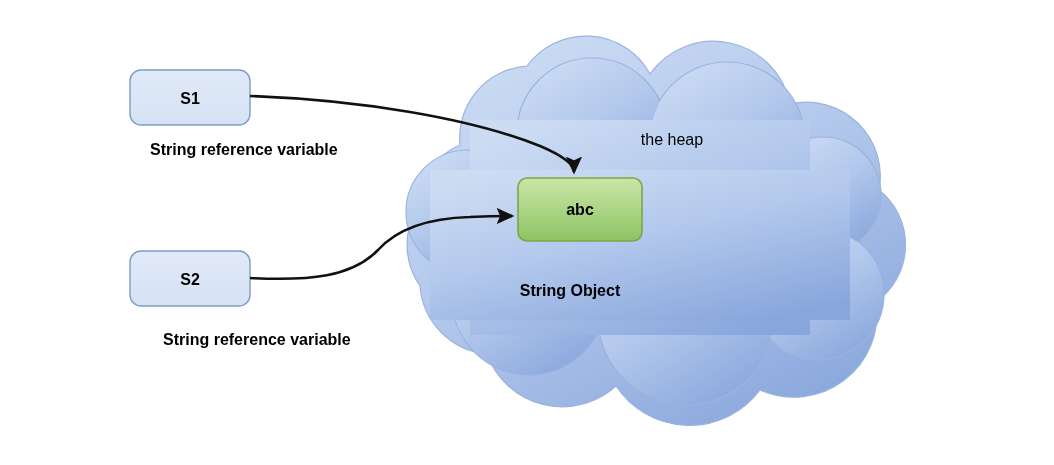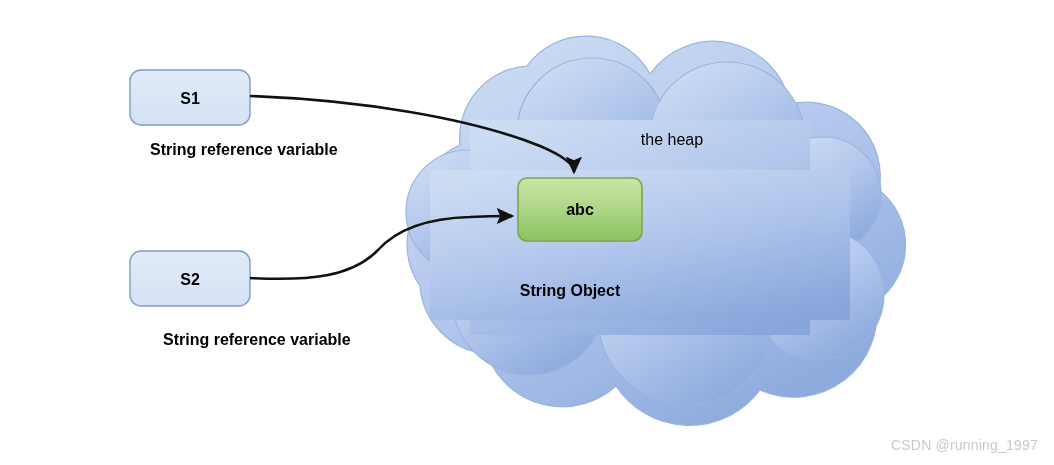--- a/index.html
+++ b/index.html
@@ -139,15 +139,14 @@
     <g>
       <rect x="518" y="178" width="124" height="63" rx="9" ry="9" fill="url(#greenGrad)" stroke="#79a84a" stroke-width="1.6"></rect>
       <text class="node-label" x="580" y="215" text-anchor="middle">abc</text>
     </g>
 
     <path d="M 250,96 C 360,100 470,118 540,146 C 566,157 574,165 574,172" fill="none" stroke="#111111" stroke-width="2.6" marker-end="url(#arrowHead)"></path>
 
     <path d="M 250,278 C 310,281 352,277 378,250 C 398,228 432,218 470,217 C 490,216 504,216 512,216" fill="none" stroke="#111111" stroke-width="2.6" marker-end="url(#arrowHead)"></path>
   </svg>
 
-  <div class="watermark-text">CSDN @running_1997</div>
 
 </div>
 
 </body></html>

